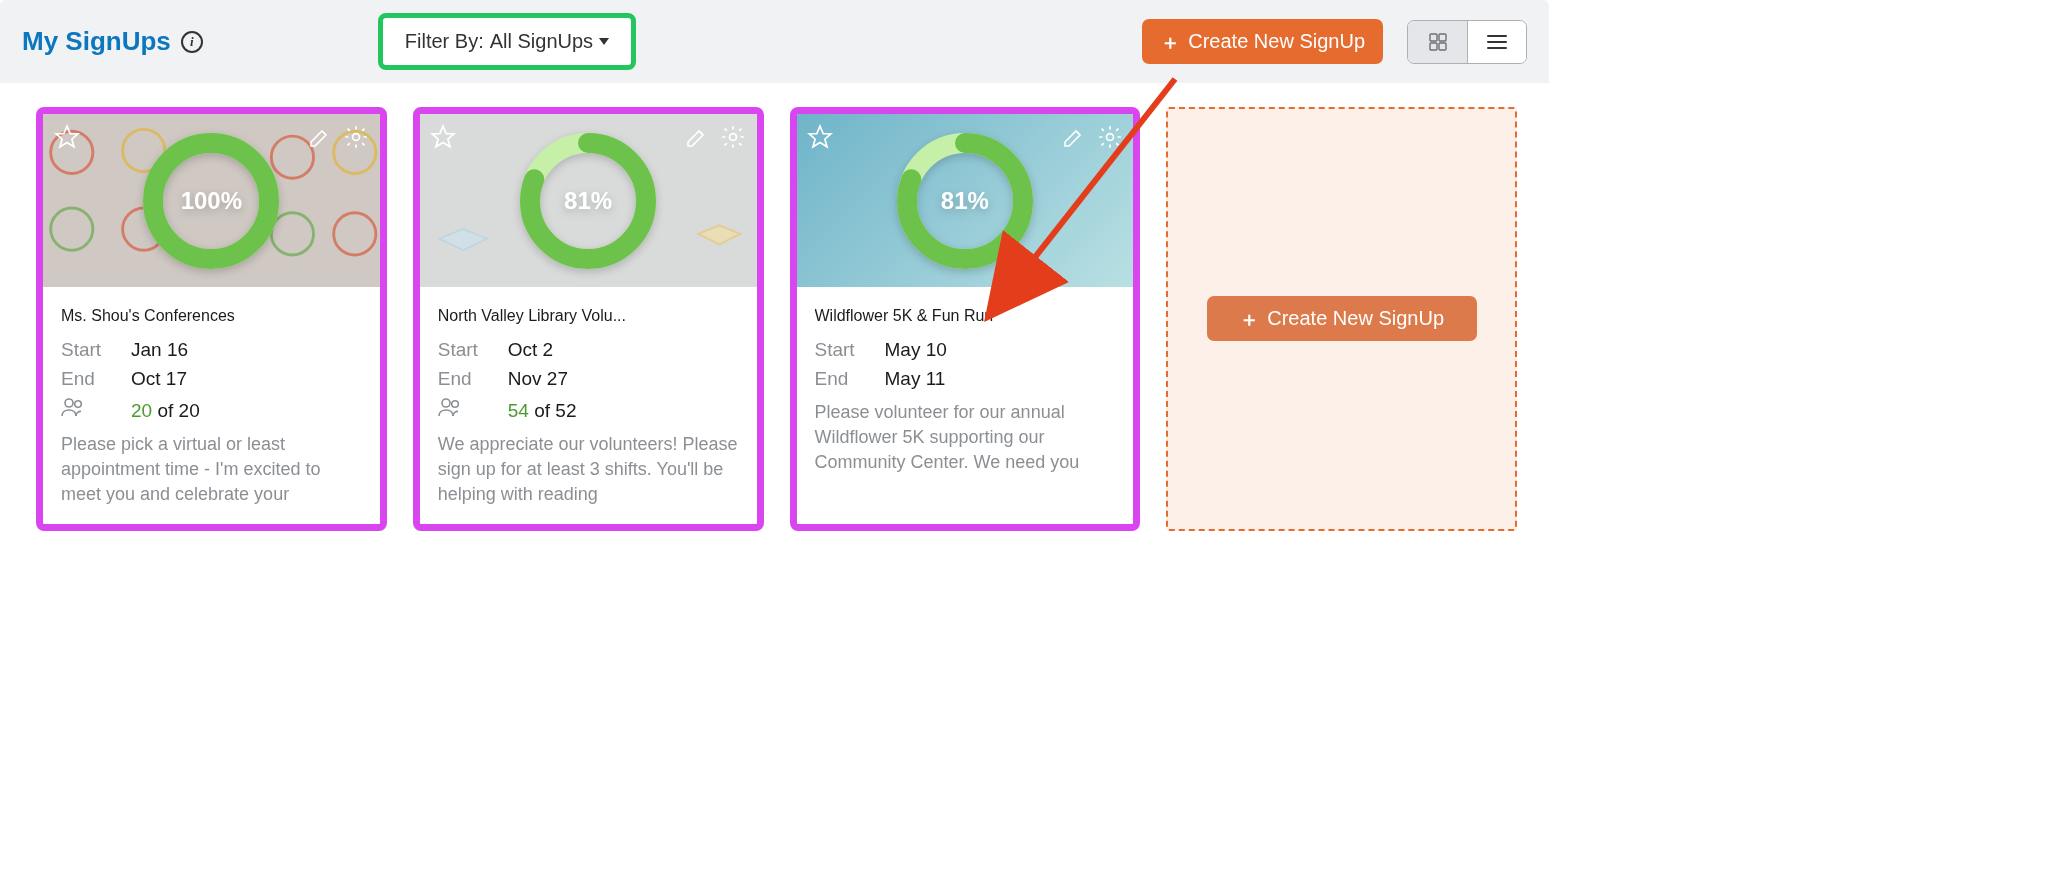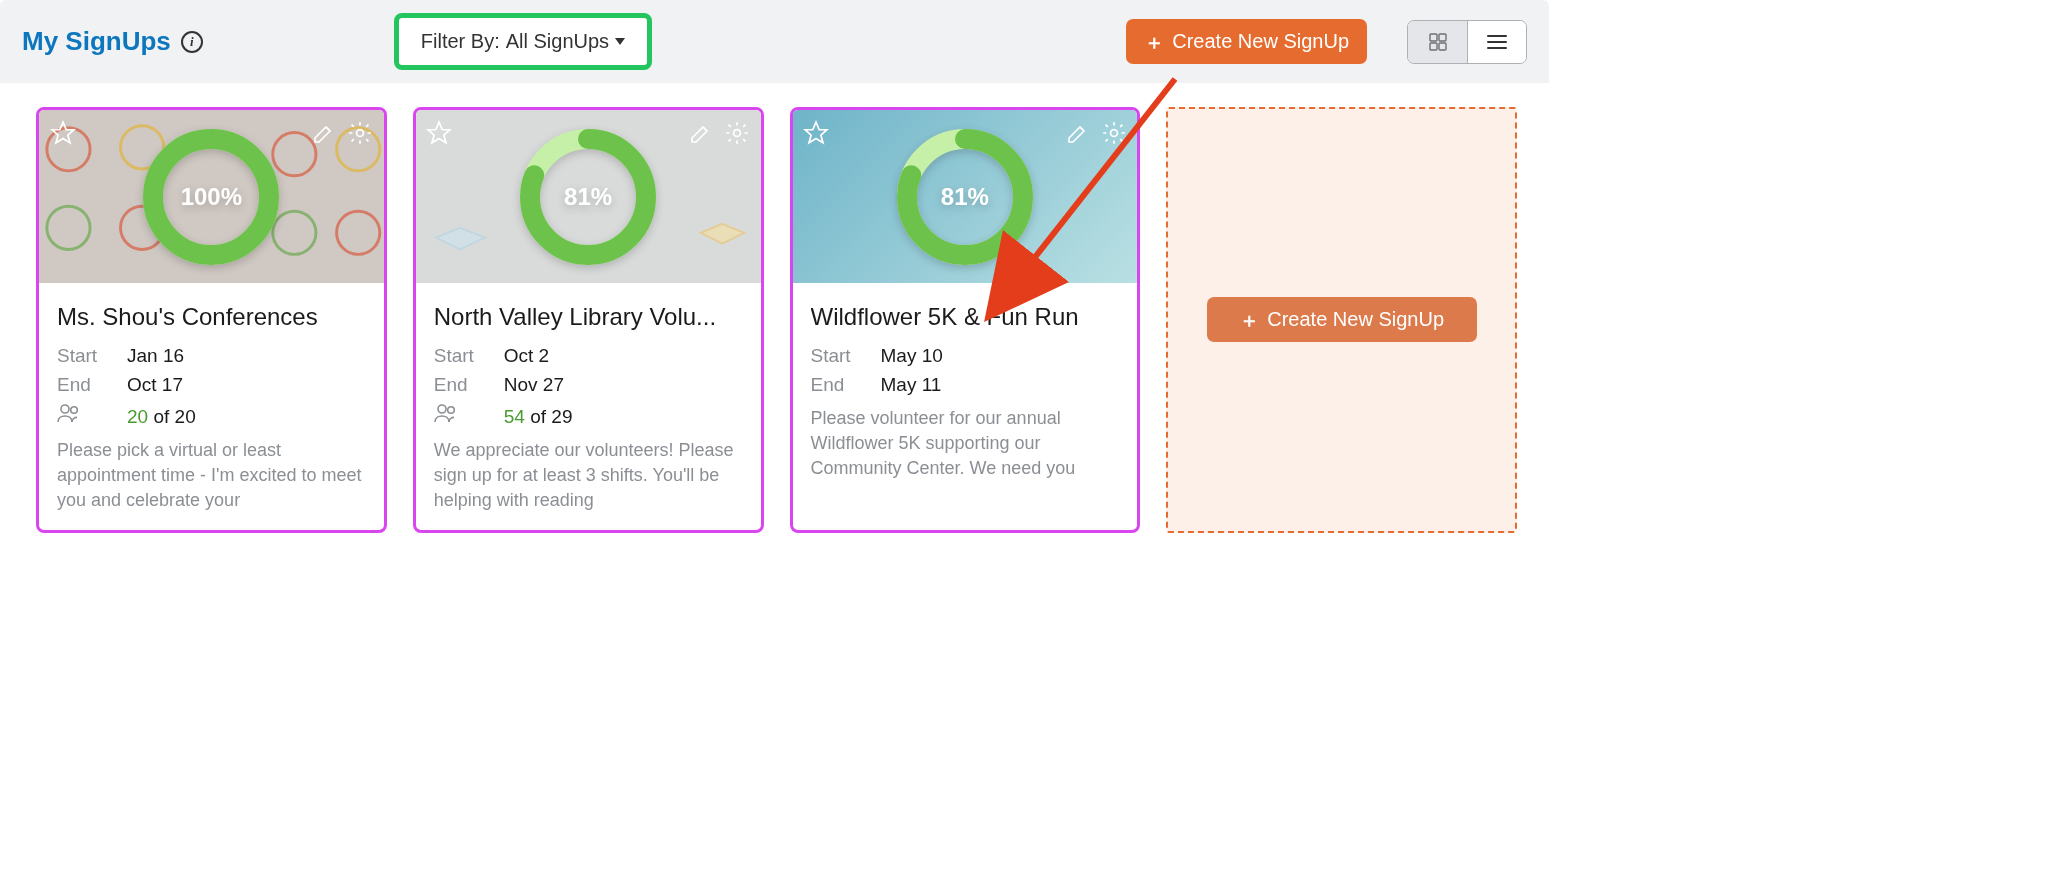--- a/index.html
+++ b/index.html
@@ -8,21 +8,20 @@
   .app { width: 1549px; }
 
   
   .topbar {
     background: #f1f2f4;
     border-radius: 6px 6px 0 0;
     height: 83px;
     display: flex;
     align-items: center;
     padding: 0 22px 0 22px;
-    gap: 16px;
   }
   .page-title {
     color: #0c76bf;
     font-weight: 700;
     font-size: 26px;
     display: flex;
     align-items: center;
     gap: 10px;
   }
   .info-circle {
@@ -81,21 +80,21 @@
 
   
   .cards {
     display: flex;
     gap: 26px;
     padding: 24px 32px 14px 36px;
     position: relative;
   }
   .card {
     width: 351px;
-    border: 3px solid #d946ef;
+    border: 7px solid #d946ef;
     border-radius: 8px;
     overflow: hidden;
     background: #fff;
   }
   .card-hero {
     height: 173px;
     position: relative;
     display: flex; align-items: center; justify-content: center;
   }
   .hero-bg-1 { background: #cfc8c3; }
@@ -113,21 +112,21 @@
   .hero-icon svg { stroke: #fff; fill: none; stroke-width: 1.6; }
 
   .donut-wrap { position: relative; width: 142px; height: 142px; filter: drop-shadow(0 3px 4px rgba(0,0,0,.18)); }
   .donut-label {
     position: absolute; inset: 0; display: flex; align-items: center; justify-content: center;
     font-size: 24px; font-weight: 700; color: #fff;
   }
 
   .card-body { padding: 20px 18px 16px 18px; }
   .card-title {
-    font-size: 24px; font-weight: 500; color: #1b1b1b; margin-bottom: 14px;
+    font-size: 16px; font-weight: 500; color: #1b1b1b; margin-bottom: 14px;
     white-space: nowrap; overflow: hidden; text-overflow: ellipsis;
   }
   .meta-row { display: flex; align-items: flex-end; margin-bottom: 7px; font-size: 19px; }
   .meta-label { width: 70px; color: #8b8f94; }
   .meta-value { color: #1b1b1b; }
   .people-icon { width: 26px; height: 20px; }
   .count-green { color: #4a9b2f; font-weight: 500; }
   .count-rest { color: #1b1b1b; }
   .card-desc { margin-top: 10px; color: #8b8f94; font-size: 18px; line-height: 1.4; }
 
@@ -313,21 +312,21 @@
           <span class="meta-label">
             <svg class="people-icon" viewBox="0 0 26 20">
                 <circle cx="8" cy="6" r="4" fill="none" stroke="#8b8f94" stroke-width="1.6"></circle>
                 <circle cx="17" cy="7" r="3.3" fill="none" stroke="#8b8f94" stroke-width="1.6"></circle>
                 <path d="M1 19c0-4 3.5-6 7-6s7 2 7 6" fill="none" stroke="#8b8f94" stroke-width="1.6"></path>
                 <path d="M15 19c0-3 2.6-4.6 5-4.6" fill="none" stroke="#8b8f94" stroke-width="1.6"></path>
               </svg>
           </span>
           <span>
             <span class="count-green">54</span>
-            <span class="count-rest"> <span>of</span> <span>29</span></span>
+            <span class="count-rest"> <span>of</span> <span>52</span></span>
           </span>
         </div>
         <div class="card-desc">We appreciate our volunteers! Please sign up for at least 3 shifts. You'll be helping with reading</div>
       </div>
     </div>
 
     <div class="card">
       <div class="card-hero hero-bg-3">
         <span class="hero-icon star">
           <svg viewBox="0 0 24 24" width="26" height="26">

